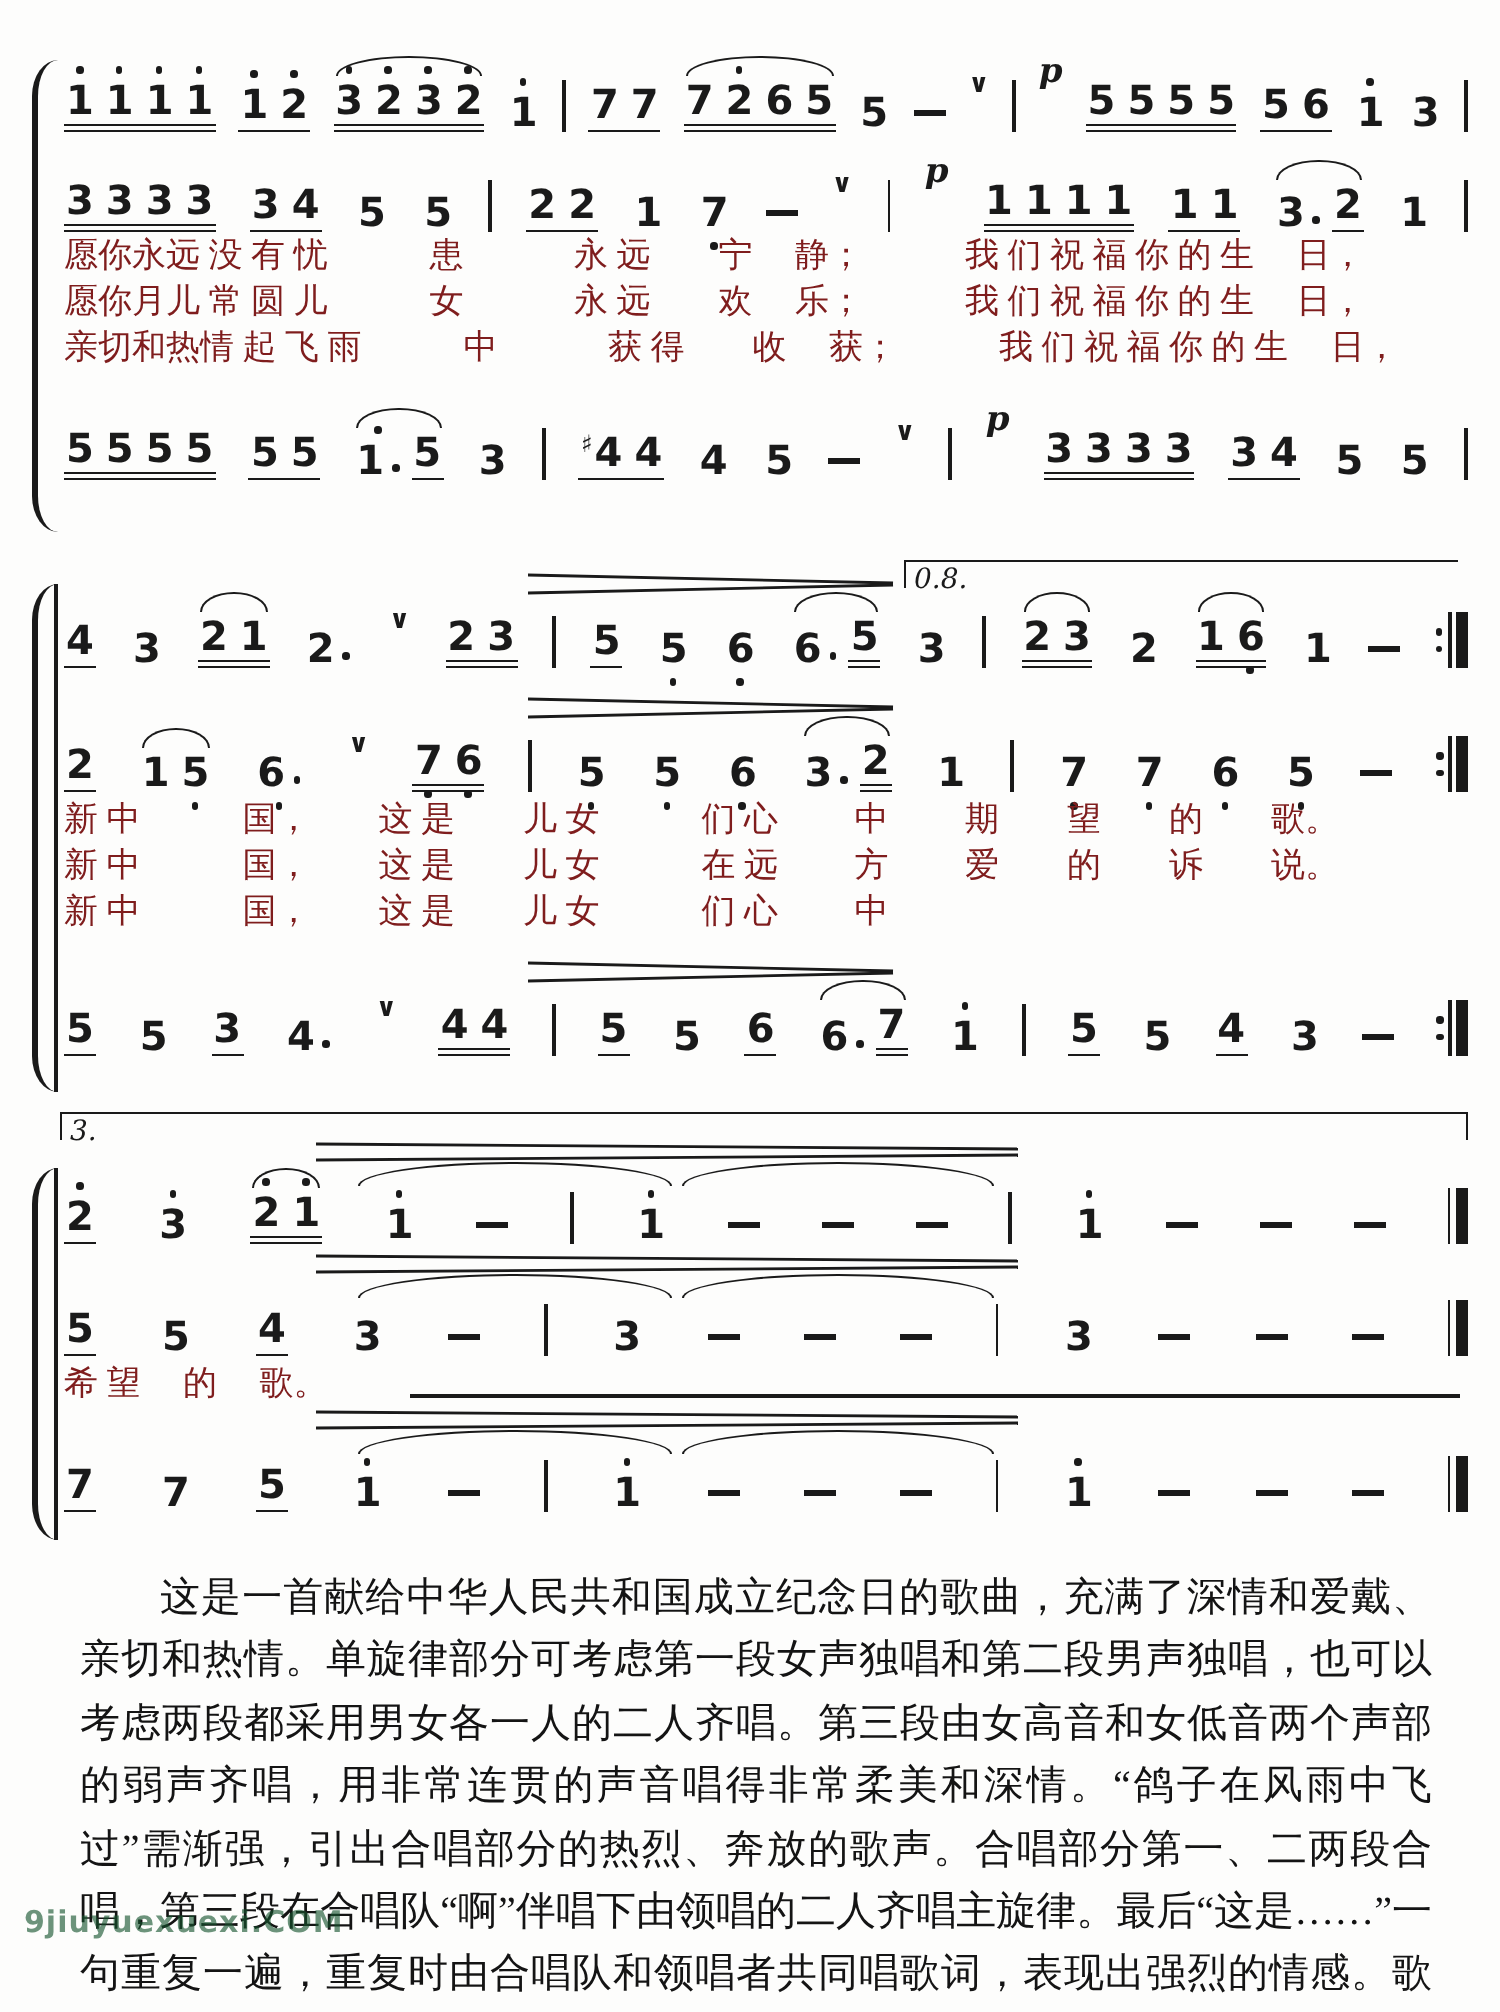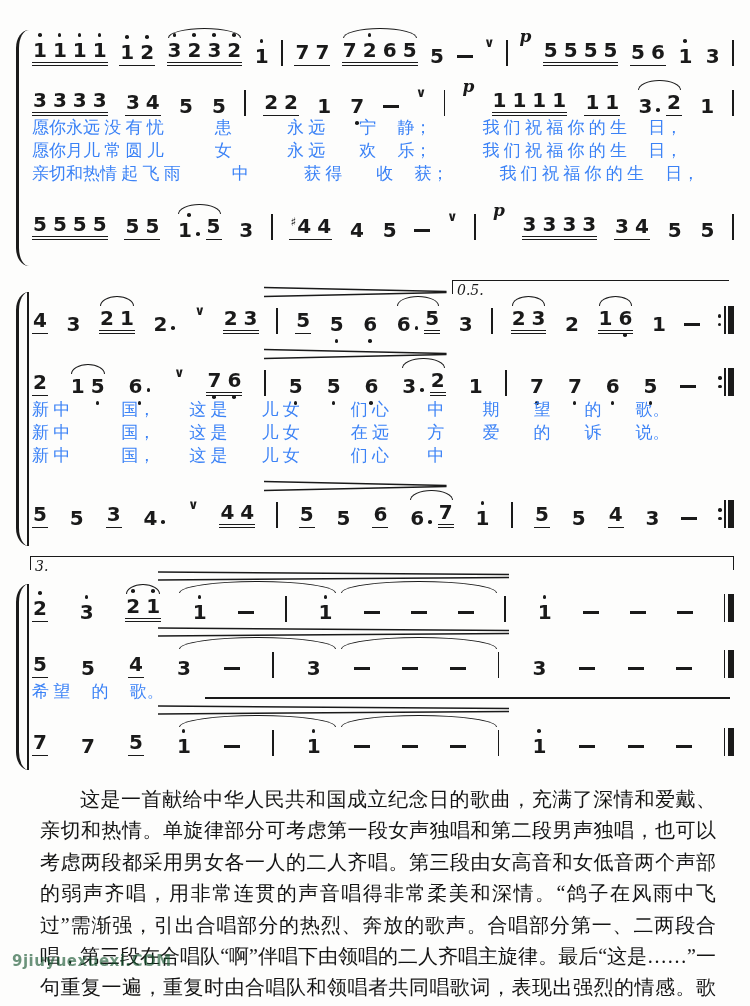--- a/index.html
+++ b/index.html
@@ -44,21 +44,21 @@
   .hp line{stroke:#1a1a1a;stroke-width:1.4;vector-effect:non-scaling-stroke}
   .volta{position:absolute;border-top:1.8px solid #1a1a1a;border-left:1.8px solid #1a1a1a;height:13px}
   .volta.hook-r{border-right:1.8px solid #1a1a1a}
   .volta-label{font:italic 14px "DejaVu Serif",serif;margin:-3px 0 0 4px;display:inline-block}
   .brace{position:absolute;width:10px;border-left:3px solid #1a1a1a;
          border-top-left-radius:100% 18px;border-bottom-left-radius:100% 18px}
   .vline{position:absolute;width:2px;background:#1a1a1a}
   .ext{position:absolute;height:1.6px;background:#1a1a1a}
 
   
-  .lyr{position:absolute;left:32px;white-space:pre;font-size:17px;line-height:23px;color:#3b82f6}
+  .lyr{position:absolute;left:32px;white-space:pre;font-size:17px;line-height:23px;color:#7f1d1d}
   .para{position:absolute;top:784px;left:40px;width:676px;font-size:20px;line-height:31.4px;
         text-align:justify;text-indent:2em;color:#141414}
   .wm{position:absolute;left:12px;top:952px;font:bold 15px "DejaVu Sans",sans-serif;
       color:#14532d;opacity:.62;letter-spacing:.5px}
 </style>
 </head>
 <body>
 
 <div class="brace" style="left:16px;top:30px;height:236px"></div>
 
@@ -346,21 +346,21 @@
     <span class="note">
       <span class="digit">5</span>
     </span>
     <span class="note">
       <span class="digit">5</span>
     </span>
     <span class="bar"></span>
   </div>
 
 <div class="volta" style="left:452px;top:280px;width:276px">
-  <span class="volta-label">0.5.</span>
+  <span class="volta-label">0.8.</span>
 </div>
 <div class="brace" style="left:16px;top:292px;height:254px"></div>
 <div class="vline" style="left:27px;top:292px;height:254px"></div>
 
 <div class="nline" style="top:304px">
   <svg class="hp" style="left:33%;top:-18px;width:26%" viewBox="0 0 100 12" preserveAspectRatio="none">
       <line x1="0" y1="1.5" x2="100" y2="5.5"></line>
       <line x1="0" y1="10.5" x2="100" y2="6.5"></line>
     </svg>
 <span class="note ul1">

